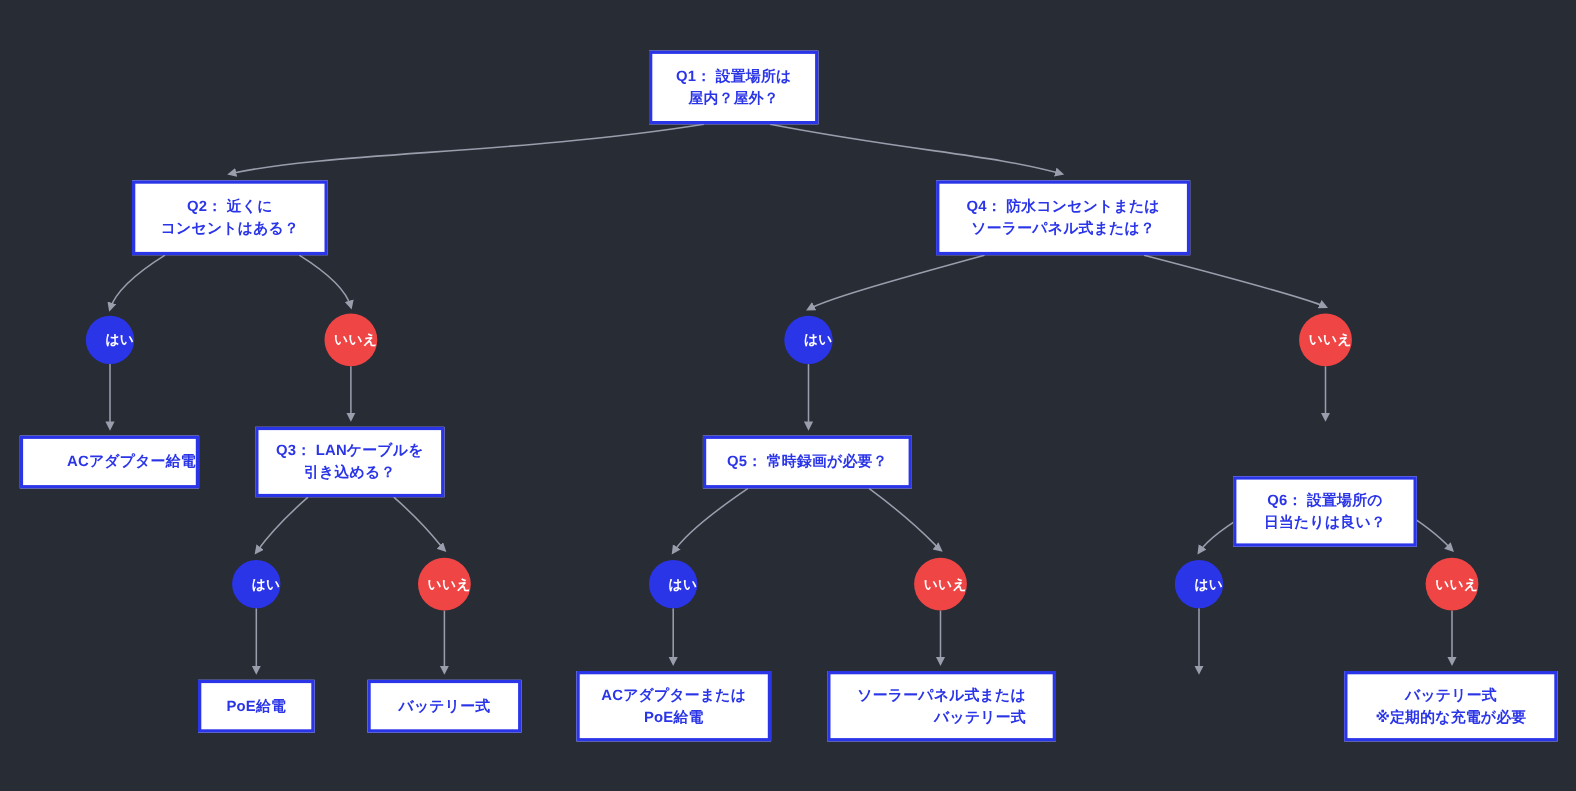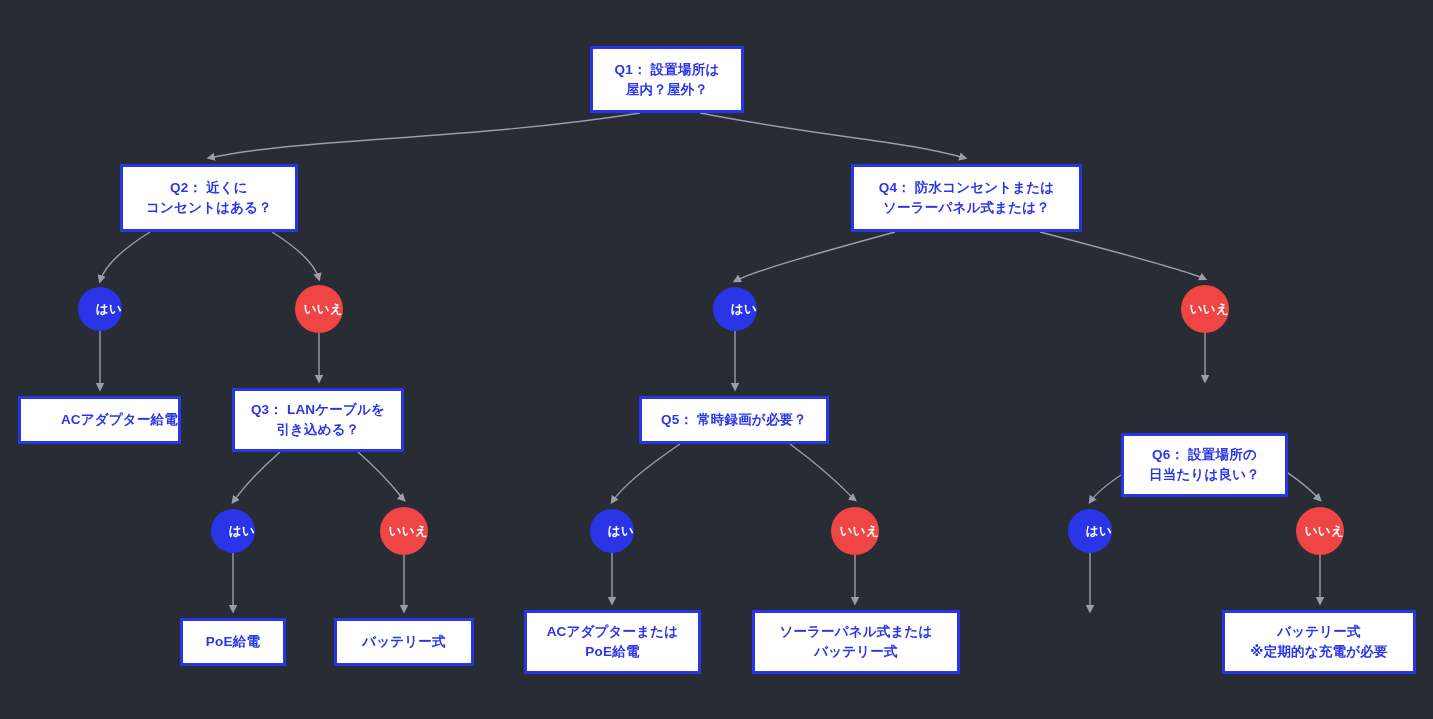--- a/index.html
+++ b/index.html
@@ -106,21 +106,21 @@
   <div class="node" style="left: 232px; top: 388px; width: 172px; height: 64px; border-color: rgb(43, 53, 232); background: rgb(255, 255, 255); color: rgb(43, 53, 232); justify-content: center;"><span>Q3： LANケーブルを
 引き込める？</span></div>
   <div class="node" style="left: 639px; top: 396px; width: 190px; height: 48px; border-color: rgb(43, 53, 232); background: rgb(255, 255, 255); color: rgb(43, 53, 232);"><span>Q5： 常時録画が必要？</span></div>
   <div class="node" style="left: 1121px; top: 388px; width: 167px; height: 64px; border-color: rgb(43, 53, 232); background: rgb(255, 255, 255); color: rgb(43, 53, 232); margin-top: 45px;"><span>Q6： 設置場所の
 日当たりは良い？</span></div>
   <div class="node" style="left: 18px; top: 396px; width: 163px; height: 48px; border-color: rgb(43, 53, 232); background: rgb(255, 255, 255); color: rgb(43, 53, 232); justify-content: flex-end;"><span>ACアダプター給電</span></div>
   <div class="node" style="left: 180px; top: 618px; width: 106px; height: 48px; border-color: rgb(43, 53, 232); background: rgb(255, 255, 255); color: rgb(43, 53, 232);"><span>PoE給電</span></div>
   <div class="node" style="left: 334px; top: 618px; width: 140px; height: 48px; border-color: rgb(43, 53, 232); background: rgb(255, 255, 255); color: rgb(43, 53, 232);"><span>バッテリー式</span></div>
   <div class="node" style="left: 524px; top: 610px; width: 177px; height: 64px; border-color: rgb(43, 53, 232); background: rgb(255, 255, 255); color: rgb(43, 53, 232);"><span>ACアダプターまたは
 PoE給電</span></div>
-  <div class="node" style="left: 752px; top: 610px; width: 208px; height: 64px; border-color: rgb(43, 53, 232); background: rgb(255, 255, 255); color: rgb(43, 53, 232);"><span>ソーラーパネル式または
+  <div class="node" style="left: 752px; top: 610px; width: 208px; height: 64px; border-color: rgb(43, 53, 232); background: rgb(255, 255, 255); color: rgb(43, 53, 232); text-align: right;"><span>ソーラーパネル式または
 バッテリー式</span></div>
   <div class="node" style="left: 1222px; top: 610px; width: 194px; height: 64px; border-color: rgb(43, 53, 232); background: rgb(255, 255, 255); color: rgb(43, 53, 232);"><span>バッテリー式
 ※定期的な充電が必要</span></div>
 
   <div class="circle yes" style="left: 78px; top: 287px; width: 44px; height: 44px; background: rgb(43, 53, 232); color: rgb(255, 255, 255);">
       <span>はい</span>
     </div>
   <div class="circle no" style="left: 295px; top: 285px; width: 48px; height: 48px; background: rgb(240, 69, 69); color: rgb(255, 255, 255);">
       <span>いいえ</span>
     </div>

